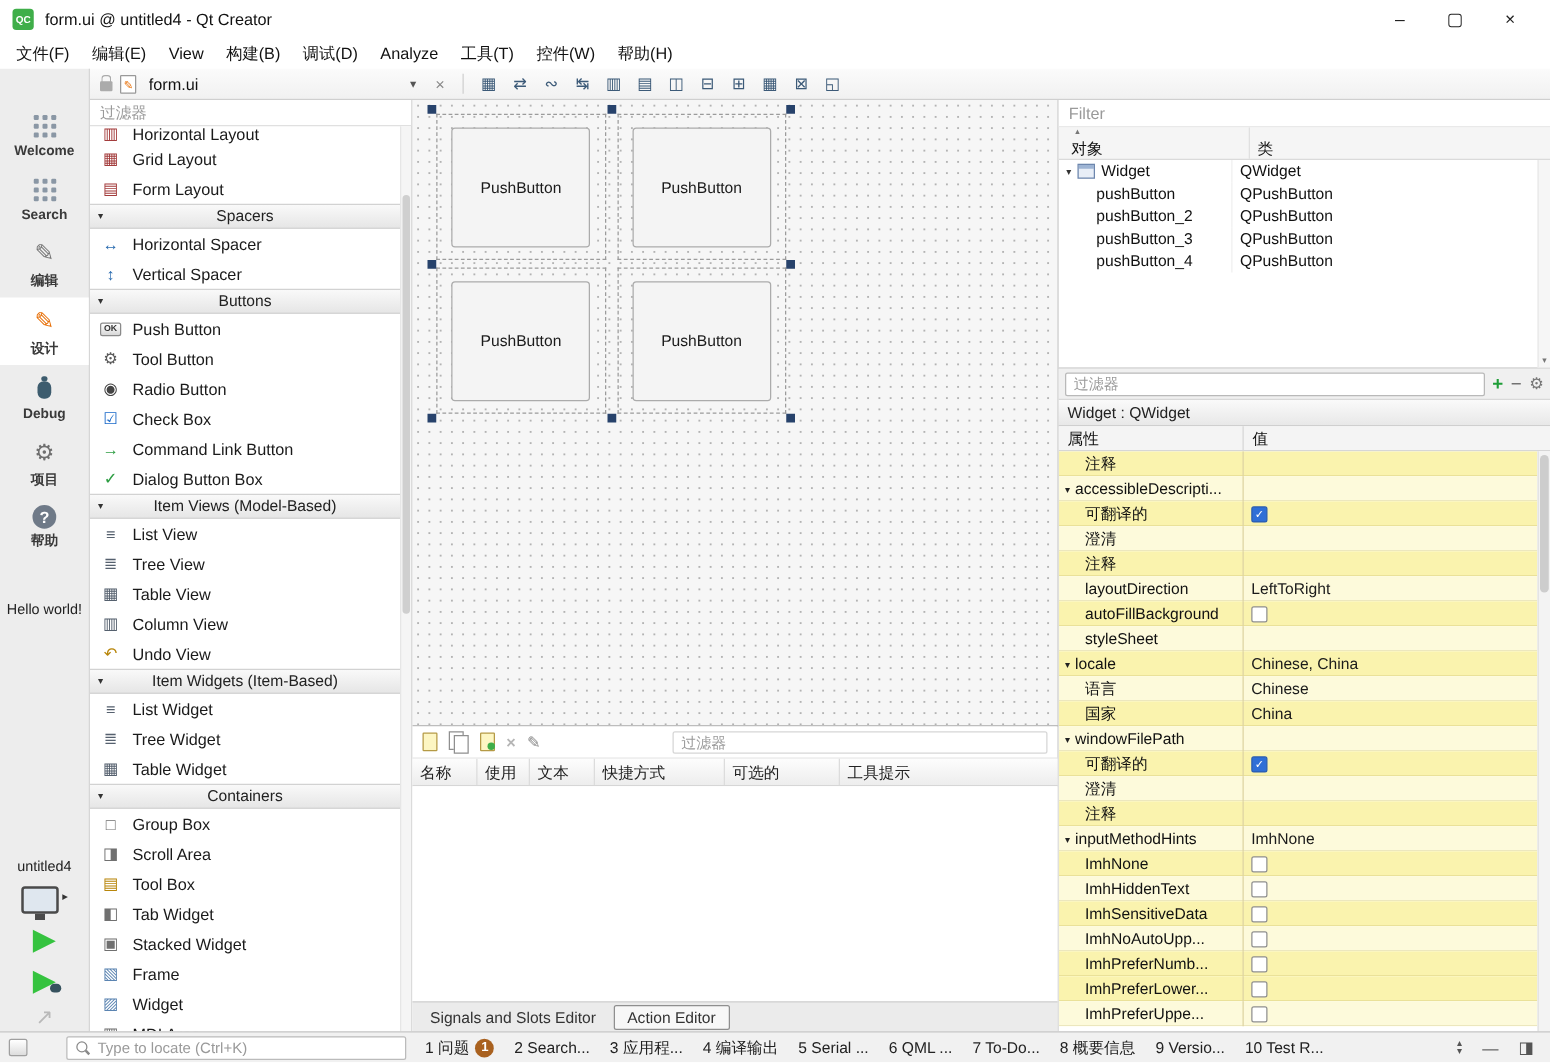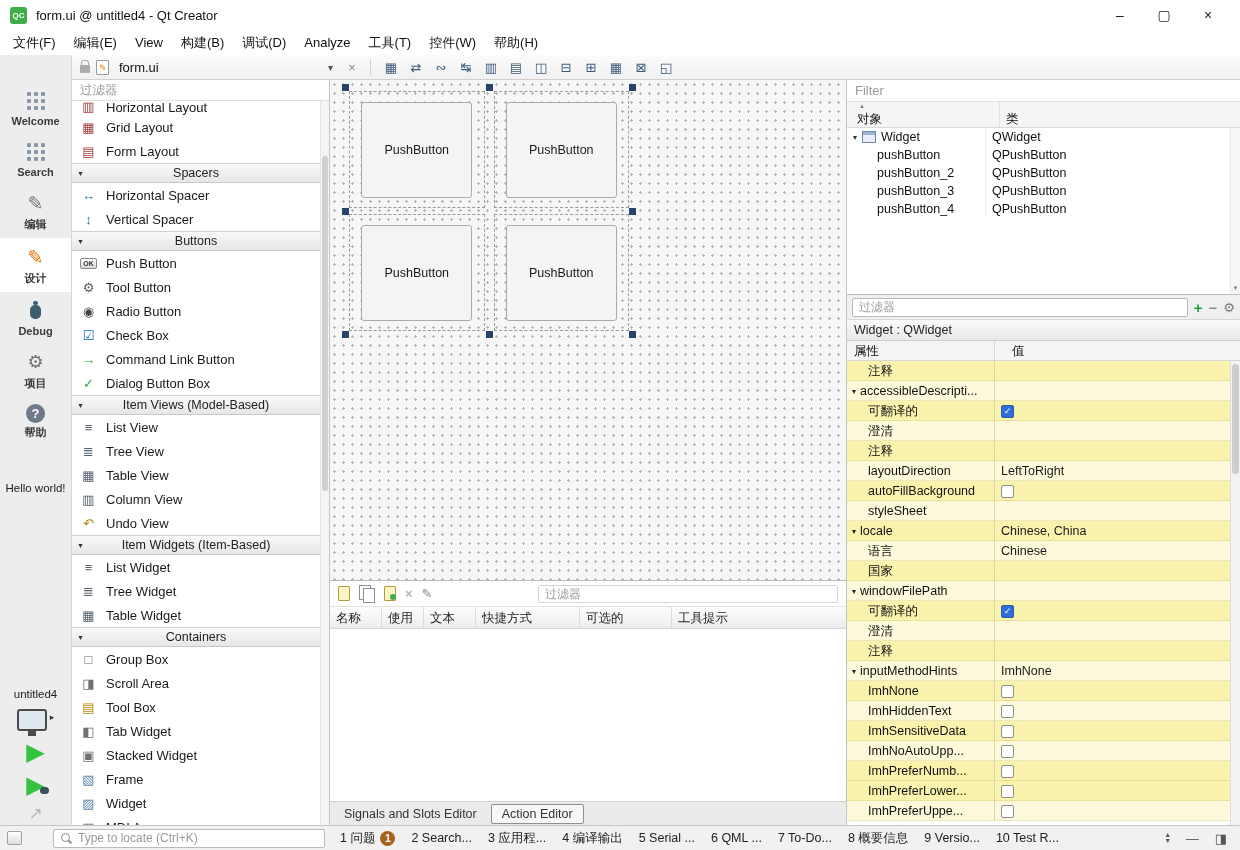--- a/index.html
+++ b/index.html
@@ -123,21 +123,21 @@
   .oi-scroll{position:absolute;top:48px;right:0;bottom:0;width:10px;background:#f6f6f6;border-left:1px solid #e8e8e8;display:flex;align-items:flex-end;justify-content:center;font-size:7px;color:#777;padding-bottom:2px;}
 
   
   #property-pane{position:absolute;left:847px;top:295px;width:393px;bottom:25px;background:#fff;font-size:12.5px;}
   #pe-filter-row{height:25px;display:flex;align-items:center;gap:6px;padding:0 5px;background:#f0f0f0;border-bottom:1px solid #d8d8d8;}
   #pe-filter{flex:1;height:19px;border:1px solid #b9b9b9;border-radius:2px;padding:0 6px;font-size:12px;outline:none;background:#fff;}
   .pe-plus{color:#1f9e38;font-weight:bold;font-size:15px;}
   .pe-minus{color:#666;font-size:15px;}
   .pe-config{color:#777;font-size:13px;}
   #pe-selection{height:21px;background:linear-gradient(#fafafa,#e8e8e8);border-bottom:1px solid #cfcfcf;padding:3px 7px;color:#222;}
-  #pe-header{height:20px;display:flex;background:#f4f4f4;border-bottom:1px solid #d6d6d6;gap:10px;}
+  #pe-header{height:20px;display:flex;background:#f4f4f4;border-bottom:1px solid #d6d6d6;}
   .pe-h1{width:148px;padding:2px 7px;border-right:1px solid #d6d6d6;}
   .pe-h2{flex:1;padding:2px 7px;}
   #pe-rows{position:absolute;top:66px;left:0;right:10px;bottom:0;overflow:hidden;}
   .pe-scroll{position:absolute;top:66px;right:0;bottom:0;width:10px;background:#f3f3f3;border-left:1px solid #e0e0e0;}
   .pe-thumb{position:absolute;left:1px;right:1px;top:3px;height:110px;background:#cdcdcd;border-radius:4px;}
   .pe-row{height:20px;display:flex;background:#faf3ae;box-shadow:inset 0 -1px 0 rgba(160,145,60,.18);}
   .pe-row.alt{background:#fdfadb;}
   .pe-name{width:148px;display:flex;align-items:center;gap:4px;border-right:1px solid #ddd4a2;overflow:hidden;white-space:nowrap;}
   .pe-name.has-arrow{padding-left:5px;}
   .pe-name.indent{padding-left:21px;}
@@ -580,20 +580,23 @@
             <span>语言</span>
           </div>
           <div class="pe-value">
             <span>Chinese</span>
           </div>
         </div>
         <div class="pe-row">
           <div class="pe-name indent">
             <span>国家</span>
           </div>
+          <div class="pe-value">
+            <span>China</span>
+          </div>
         </div>
         <div class="pe-row alt">
           <div class="pe-name has-arrow">
             <span class="pe-arrow">▾</span>
             <span>windowFilePath</span>
           </div>
           <div class="pe-value"></div>
         </div>
         <div class="pe-row">
           <div class="pe-name indent">

